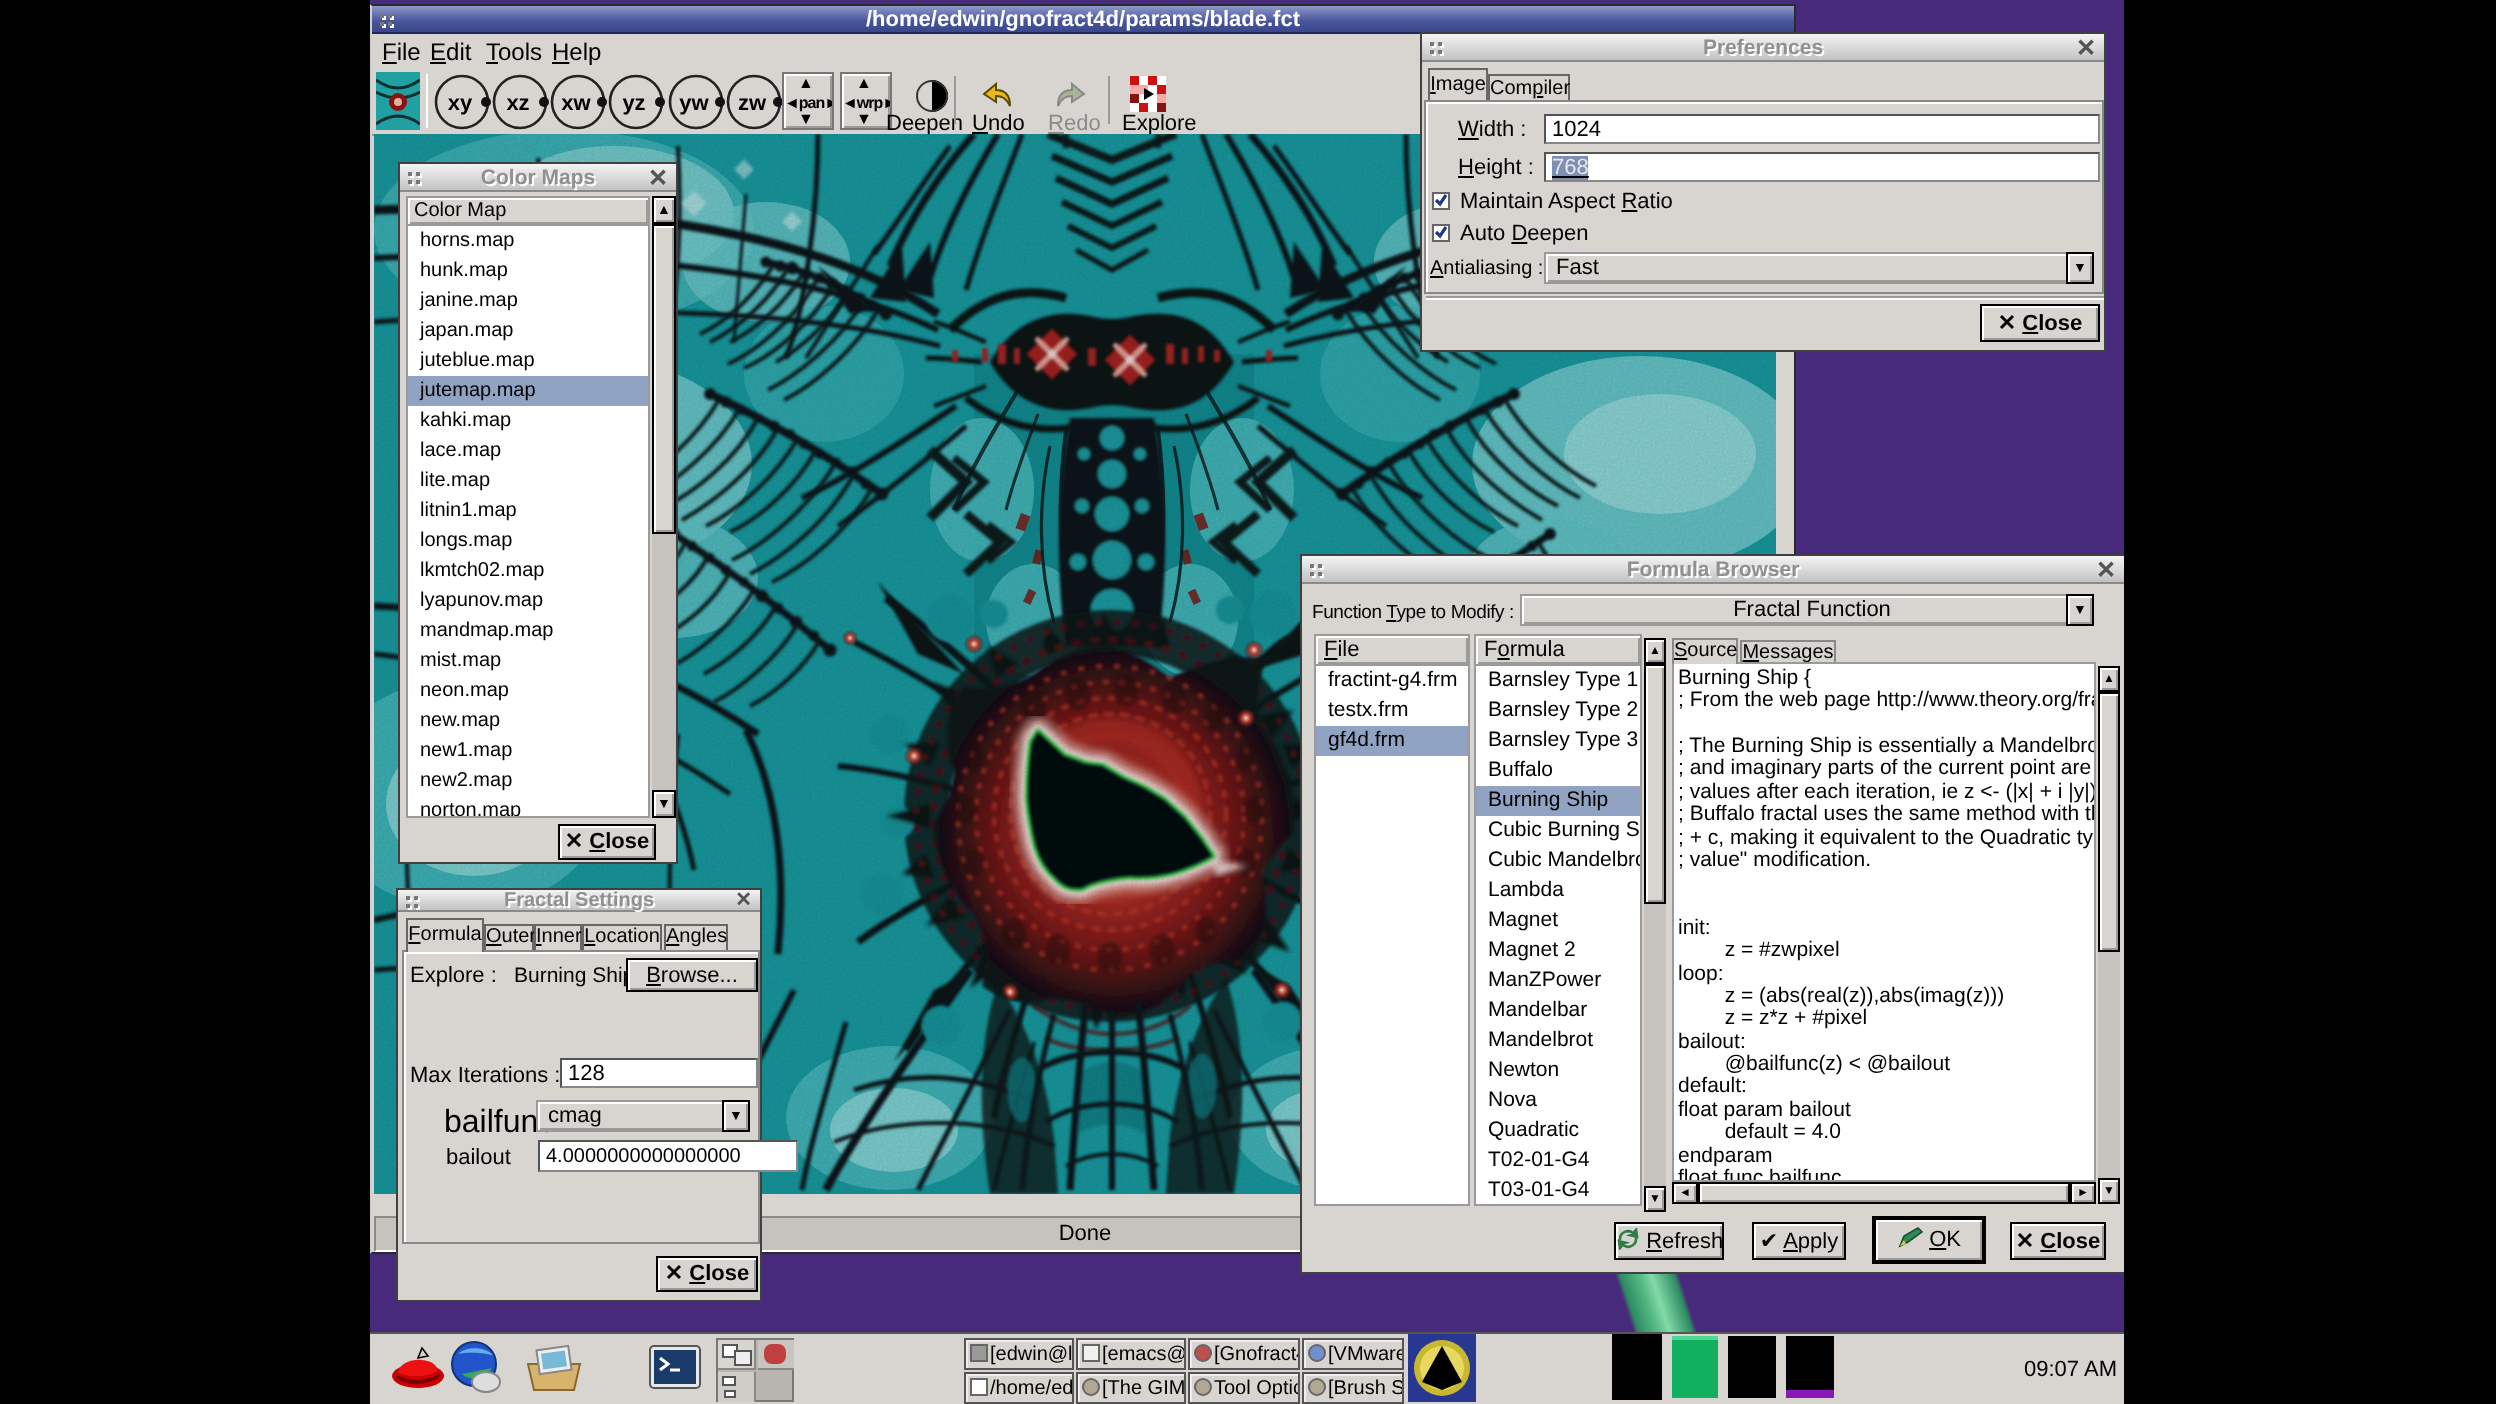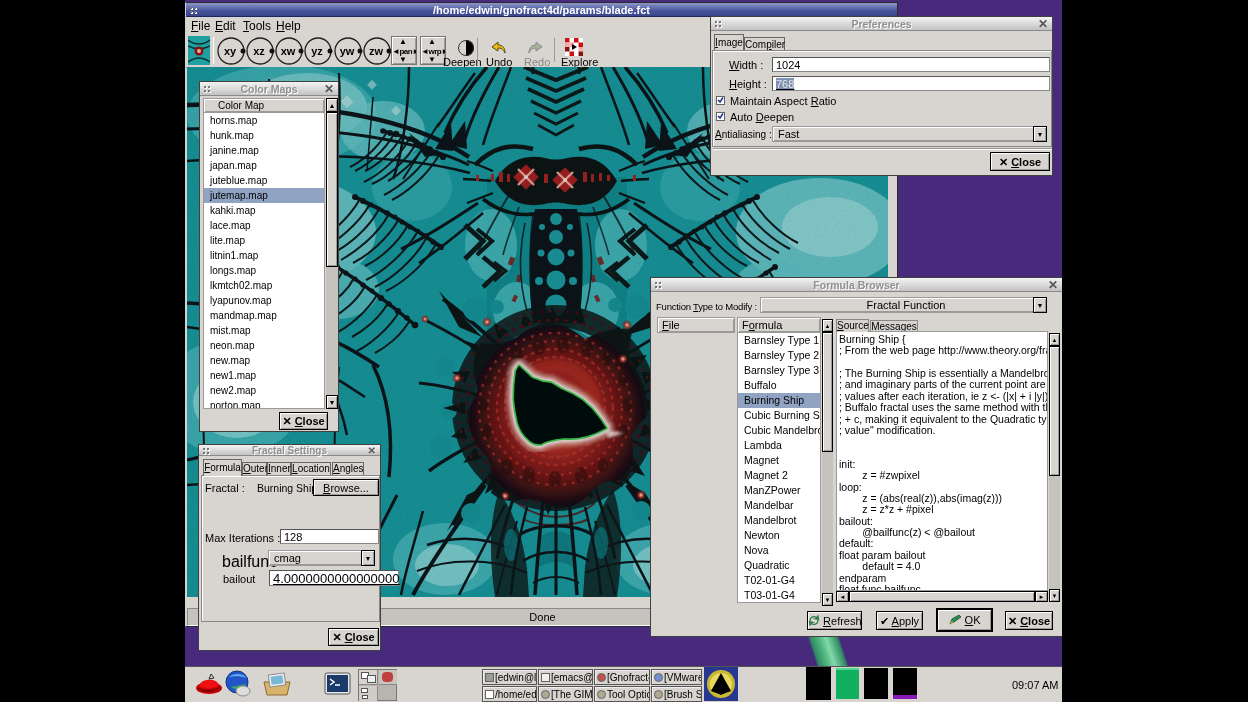--- a/index.html
+++ b/index.html
@@ -499,21 +499,21 @@
   <div class="win" id="cmaps" style="left:14px;top:81px;width:140px;height:351px;border:1px solid #404040;">
     <div class="tbar">
       <div class="grip">
           <i style="left:0;top:1px"></i>
           <i style="left:4px;top:1px"></i>
           <i style="left:0;top:5px"></i>
           <i style="left:4px;top:5px"></i>
         </div>
       Color Maps<span class="tx">✕</span>
     </div>
-    <div class="btn" style="left:3px;top:16px;width:122px;height:15px;text-align:left;padding-left:14px;line-height:14px;border-color:#9a9a9a;font-size:10px;">Color Map</div>
+    <div class="btn" style="left:3px;top:16px;width:122px;height:15px;text-align:left;padding-left:3px;line-height:14px;border-color:#9a9a9a;font-size:10px;">Color Map</div>
     <div class="abs" style="left:3px;top:31px;width:122px;height:296px;background:#fff;border:1px solid #9a9a9a;border-top:none;overflow:hidden;">
       <div class="li">horns.map</div>
         <div class="li">hunk.map</div>
         <div class="li">janine.map</div>
         <div class="li">japan.map</div>
         <div class="li">juteblue.map</div>
         <div class="li sel">jutemap.map</div>
         <div class="li">kahki.map</div>
         <div class="li">lace.map</div>
         <div class="li">lite.map</div>
@@ -546,30 +546,30 @@
           <i style="left:4px;top:5px"></i>
         </div>
       Fractal Settings<span class="tx" style="font-size:10px;">✕</span>
     </div>
     <div class="tab" style="left:4px;top:14px;width:39px;height:17px;background:#d8d5d0;z-index:2;border-color:#666;font-size:10px;line-height:16px;"><u>F</u>ormula</div>
     <div class="tab" style="left:43px;top:17px;width:25px;height:13px;font-size:10px;line-height:12px;border-color:#666;"><u>O</u>uter</div>
     <div class="tab" style="left:68px;top:17px;width:24px;height:13px;font-size:10px;line-height:12px;border-color:#666;"><u>I</u>nner</div>
     <div class="tab" style="left:92px;top:17px;width:40px;height:13px;font-size:10px;line-height:12px;border-color:#666;"><u>L</u>ocation</div>
     <div class="tab" style="left:133px;top:17px;width:32px;height:13px;font-size:10px;line-height:12px;border-color:#666;"><u>A</u>ngles</div>
     <div class="abs" style="left:2px;top:30px;width:179px;height:147px;border:1px solid #888;box-shadow:inset 1px 1px 0 #fff;"></div>
-    <span class="abs" style="left:6px;top:37px;font-size:11px;">Fractal :</span>
+    <span class="abs" style="left:6px;top:37px;font-size:11px;">Explore :</span>
     <span class="abs" style="left:58px;top:37px;font-size:10.5px;">Burning Ship</span>
     <div class="btn" style="left:114px;top:34px;width:66px;height:17px;line-height:16px;"><u>B</u>rowse...</div>
     <span class="abs" style="left:6px;top:87px;font-size:11px;">Max Iterations :</span>
     <div class="fld" style="left:81px;top:84px;width:99px;height:15px;line-height:14px;">128</div>
     <span class="abs" style="left:23px;top:108px;font-size:16px;">bailfunc</span>
     <div class="btn" style="left:69px;top:105px;width:107px;height:16px;text-align:left;padding-left:5px;line-height:15px;border-color:#9a9a9a;">cmag</div>
     <div class="btn" style="left:162px;top:105px;width:14px;height:16px;font-size:7px;line-height:15px;">▼</div>
     <span class="abs" style="left:24px;top:128px;font-size:11px;">bailout</span>
-    <div class="fld" style="left:70px;top:125px;width:130px;height:16px;line-height:15px;font-size:13px;text-decoration:underline;">4.0000000000000000</div>
+    <div class="fld" style="left:70px;top:125px;width:130px;height:16px;line-height:15px;font-size:10px;">4.0000000000000000</div>
     <div class="btn" style="left:129px;top:183px;width:51px;height:18px;line-height:17px;font-weight:bold;">✕ <u>C</u>lose</div>
   </div>
 
   <div class="win" id="prefs" style="left:525px;top:16px;width:343px;height:160px;border:1px solid #404040;">
     <div class="tbar">
       <div class="grip">
           <i style="left:0;top:1px"></i>
           <i style="left:4px;top:1px"></i>
           <i style="left:0;top:5px"></i>
           <i style="left:4px;top:5px"></i>
@@ -609,20 +609,25 @@
           <i style="left:4px;top:1px"></i>
           <i style="left:0;top:5px"></i>
           <i style="left:4px;top:5px"></i>
         </div>
       Formula Browser<span class="tx">✕</span>
     </div>
     <span class="abs" style="left:5px;top:23px;font-size:9.5px;letter-spacing:-0.2px;">Function <u>T</u>ype to Modify :</span>
     <div class="btn" style="left:109px;top:19px;width:287px;height:16px;text-align:center;padding-left:5px;line-height:15px;border-color:#9a9a9a;">Fractal Function</div>
     <div class="btn" style="left:382px;top:19px;width:14px;height:16px;font-size:7px;line-height:15px;">▼</div>
     <div class="btn" style="left:6px;top:39px;width:78px;height:16px;text-align:left;padding-left:4px;line-height:15px;border-color:#9a9a9a;"><u>F</u>ile</div>
+    <div class="abs" style="left:6px;top:55px;width:78px;height:270px;background:#fff;border:1px solid #9a9a9a;border-top:none;">
+      <div class="li">fractint-g4.frm</div>
+        <div class="li">testx.frm</div>
+        <div class="li sel">gf4d.frm</div>
+    </div>
     <div class="btn" style="left:86px;top:39px;width:84px;height:16px;text-align:left;padding-left:4px;line-height:15px;border-color:#9a9a9a;">F<u>o</u>rmula</div>
     <div class="abs" style="left:86px;top:55px;width:84px;height:270px;background:#fff;border:1px solid #9a9a9a;border-top:none;overflow:hidden;font-size:10.5px;">
       <div class="li">Barnsley Type 1</div>
         <div class="li">Barnsley Type 2</div>
         <div class="li">Barnsley Type 3</div>
         <div class="li">Buffalo</div>
         <div class="li sel">Burning Ship</div>
         <div class="li">Cubic Burning Ship</div>
         <div class="li">Cubic Mandelbrot</div>
         <div class="li">Lambda</div>

